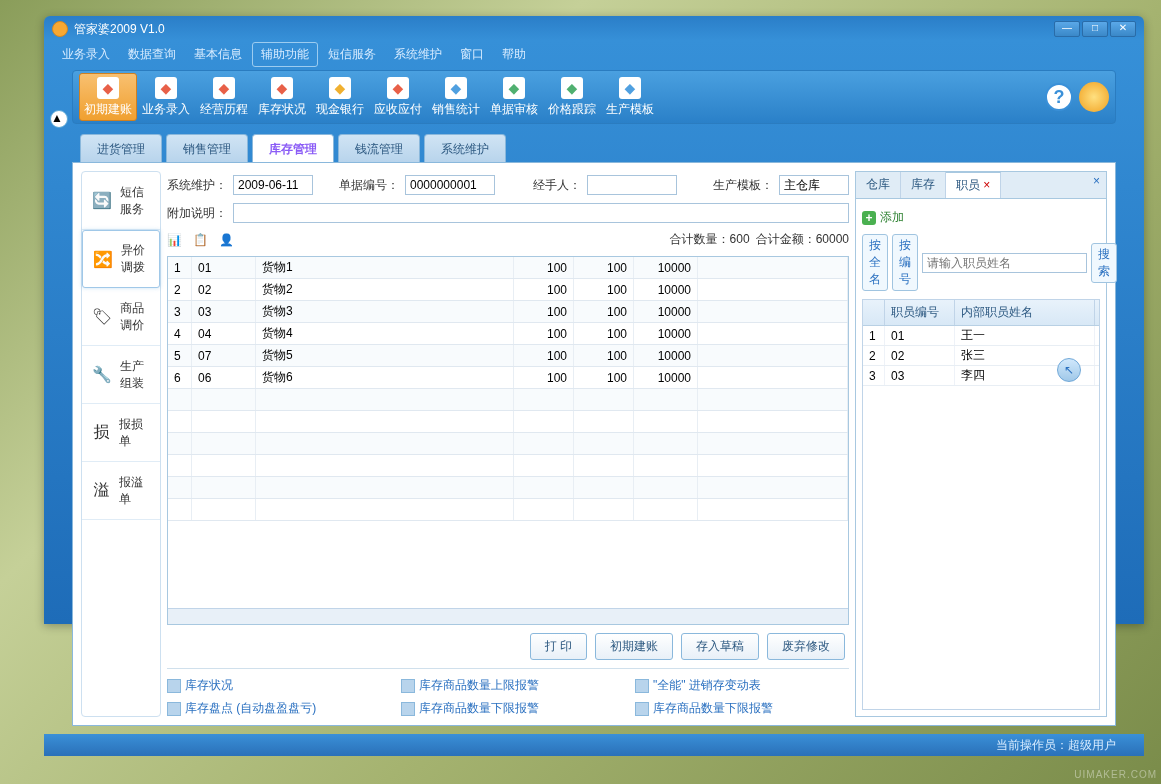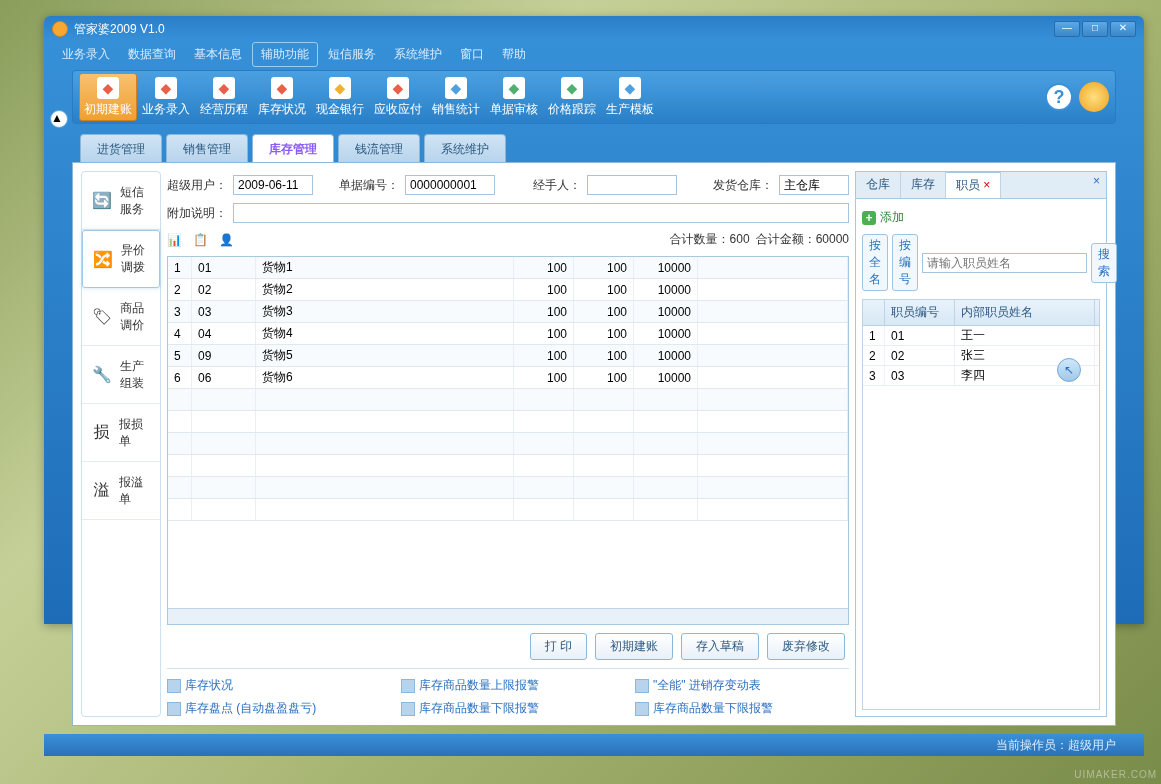--- a/index.html
+++ b/index.html
@@ -171,27 +171,27 @@
           <span>报损单</span>
         </div>
         <div class="sb-item">
           <div class="sb-ico">溢</div>
           <span>报溢单</span>
         </div>
       </div>
 
     <div class="main">
       <div class="form-row">
-        <label>超级用户：</label>
+        <label>系统维护：</label>
         <input style="width: 80px;" value="2009-06-11">
         <label style="margin-left:20px">单据编号：</label>
         <input style="width: 90px;" value="0000000001">
         <label style="margin-left:20px">经手人：</label>
         <input style="width: 90px;" value="">
-        <label style="margin-left:30px">发货仓库：</label>
+        <label style="margin-left:30px">生产模板：</label>
         <input style="width: 70px; font-family: Liberation Mono, monospace;" value="主仓库">
       </div>
       <div class="form-row">
         <label>附加说明：</label>
         <input style="flex: 1 1 0%;" value="">
       </div>
       <div class="form-row">
         <span class="mini-ico">📊</span>
         <span class="mini-ico">📋</span>
         <span class="mini-ico">👤</span>
@@ -232,21 +232,21 @@
               <div class="gc" style="width: 24px;">4</div>
               <div class="gc" style="width: 64px;">04</div>
               <div class="gc" style="width: 200px; flex: 1 1 0%;">货物4</div>
               <div class="gc" style="width: 60px; justify-content: flex-end;">100</div>
               <div class="gc" style="width: 60px; justify-content: flex-end;">100</div>
               <div class="gc" style="width: 64px; justify-content: flex-end;">10000</div>
               <div class="gc" style="width: 150px;"></div>
             </div>
             <div class="gr">
               <div class="gc" style="width: 24px;">5</div>
-              <div class="gc" style="width: 64px;">09</div>
+              <div class="gc" style="width: 64px;">07</div>
               <div class="gc" style="width: 200px; flex: 1 1 0%;">货物5</div>
               <div class="gc" style="width: 60px; justify-content: flex-end;">100</div>
               <div class="gc" style="width: 60px; justify-content: flex-end;">100</div>
               <div class="gc" style="width: 64px; justify-content: flex-end;">10000</div>
               <div class="gc" style="width: 150px;"></div>
             </div>
             <div class="gr">
               <div class="gc" style="width: 24px;">6</div>
               <div class="gc" style="width: 64px;">06</div>
               <div class="gc" style="width: 200px; flex: 1 1 0%;">货物6</div>

